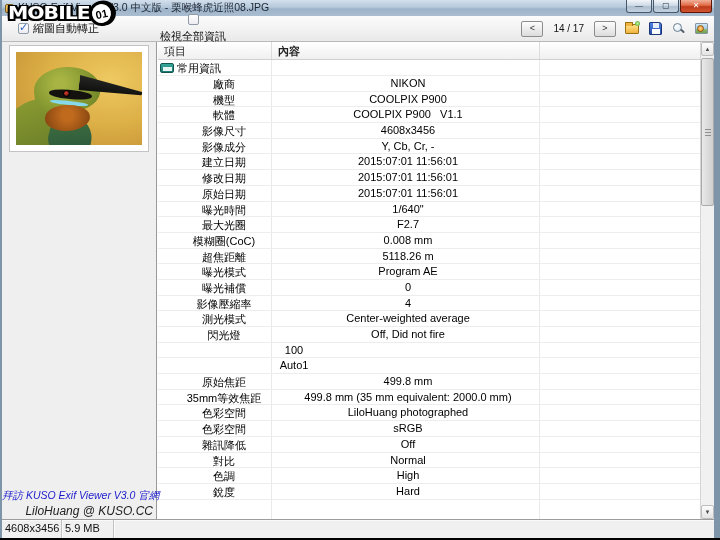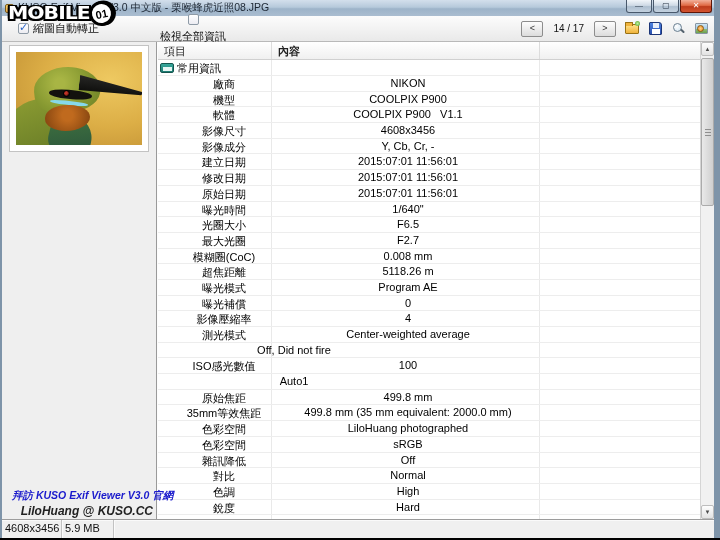--- a/index.html
+++ b/index.html
@@ -106,21 +106,21 @@
     background:linear-gradient(180deg,#2a2a28,#0c0c0a);
     clip-path:polygon(0 10%, 100% 62%, 96% 78%, 0 92%); transform:rotate(7deg); }
   .bird-stripe { position:absolute; left:26%; top:41%; width:34%; height:10%;
     background:#13120e; border-radius:45%; transform:rotate(5deg); }
   .bird-eye { position:absolute; left:37%; top:41%; width:7px; height:7px; border-radius:50%;
     background:radial-gradient(circle at 40% 40%, #c03326 30%, #3c0b07 75%); border:1px solid #000; }
   .bird-cheek { position:absolute; left:27%; top:53%; width:30%; height:4.5%;
     background:#86d8ea; border-radius:40%; transform:rotate(6deg); }
   .bird-throat { position:absolute; left:23%; top:57%; width:36%; height:28%;
     background:radial-gradient(circle at 50% 40%, #c06a1e 20%, #8d4a12 80%); border-radius:55% 50% 60% 50%; }
-  .credit { position:absolute; left:10px; right:3px; bottom:1px; font-style:italic; font-weight:bold; }
+  .credit { position:absolute; left:0; right:3px; bottom:1px; font-style:italic; font-weight:normal; }
   .credit .link { color:#1a1acc; font-size:10.5px; white-space:nowrap; }
   .credit .author { color:#222; font-size:12px; text-align:right; margin-top:1px; }
   
   .tablewrap { flex:1; display:flex; flex-direction:column; background:#fff; min-width:0; }
   .thead { flex:0 0 18px; display:flex; font-size:11px; color:#222;
     background:linear-gradient(180deg,#ffffff,#f0f0f0);
     border-bottom:1px solid #d0d0d0; }
   .th { padding:2px 6px 0 7px; }
   .th.col1 { width:115px; border-right:1px solid #dcdcdc; }
   .th.col2 { width:268px; border-right:1px solid #dcdcdc; padding-left:6px;font-weight:bold; }
@@ -291,25 +291,20 @@
             <div class="td col1">原始日期</div>
             <div class="td col2">2015:07:01 11:56:01</div>
             <div class="td col3"></div>
           </div>
           <div class="trow">
             <div class="td col1">曝光時間</div>
             <div class="td col2">1/640"</div>
             <div class="td col3"></div>
           </div>
           <div class="trow">
-            <div class="td col1">光圈大小</div>
-            <div class="td col2">F6.5</div>
-            <div class="td col3"></div>
-          </div>
-          <div class="trow">
             <div class="td col1">最大光圈</div>
             <div class="td col2">F2.7</div>
             <div class="td col3"></div>
           </div>
           <div class="trow">
             <div class="td col1">模糊圈(CoC)</div>
             <div class="td col2">0.008 mm</div>
             <div class="td col3"></div>
           </div>
           <div class="trow">
@@ -331,25 +326,25 @@
             <div class="td col1">影像壓縮率</div>
             <div class="td col2">4</div>
             <div class="td col3"></div>
           </div>
           <div class="trow">
             <div class="td col1">測光模式</div>
             <div class="td col2">Center-weighted average</div>
             <div class="td col3"></div>
           </div>
           <div class="trow">
+            <div class="td col1">閃光燈</div>
             <div class="td col2">Off, Did not fire</div>
             <div class="td col3"></div>
           </div>
           <div class="trow">
-            <div class="td col1">ISO感光數值</div>
             <div class="td col2">100</div>
             <div class="td col3"></div>
           </div>
           <div class="trow">
             <div class="td col2">Auto1</div>
             <div class="td col3"></div>
           </div>
           <div class="trow">
             <div class="td col1">原始焦距</div>
             <div class="td col2">499.8 mm</div>

